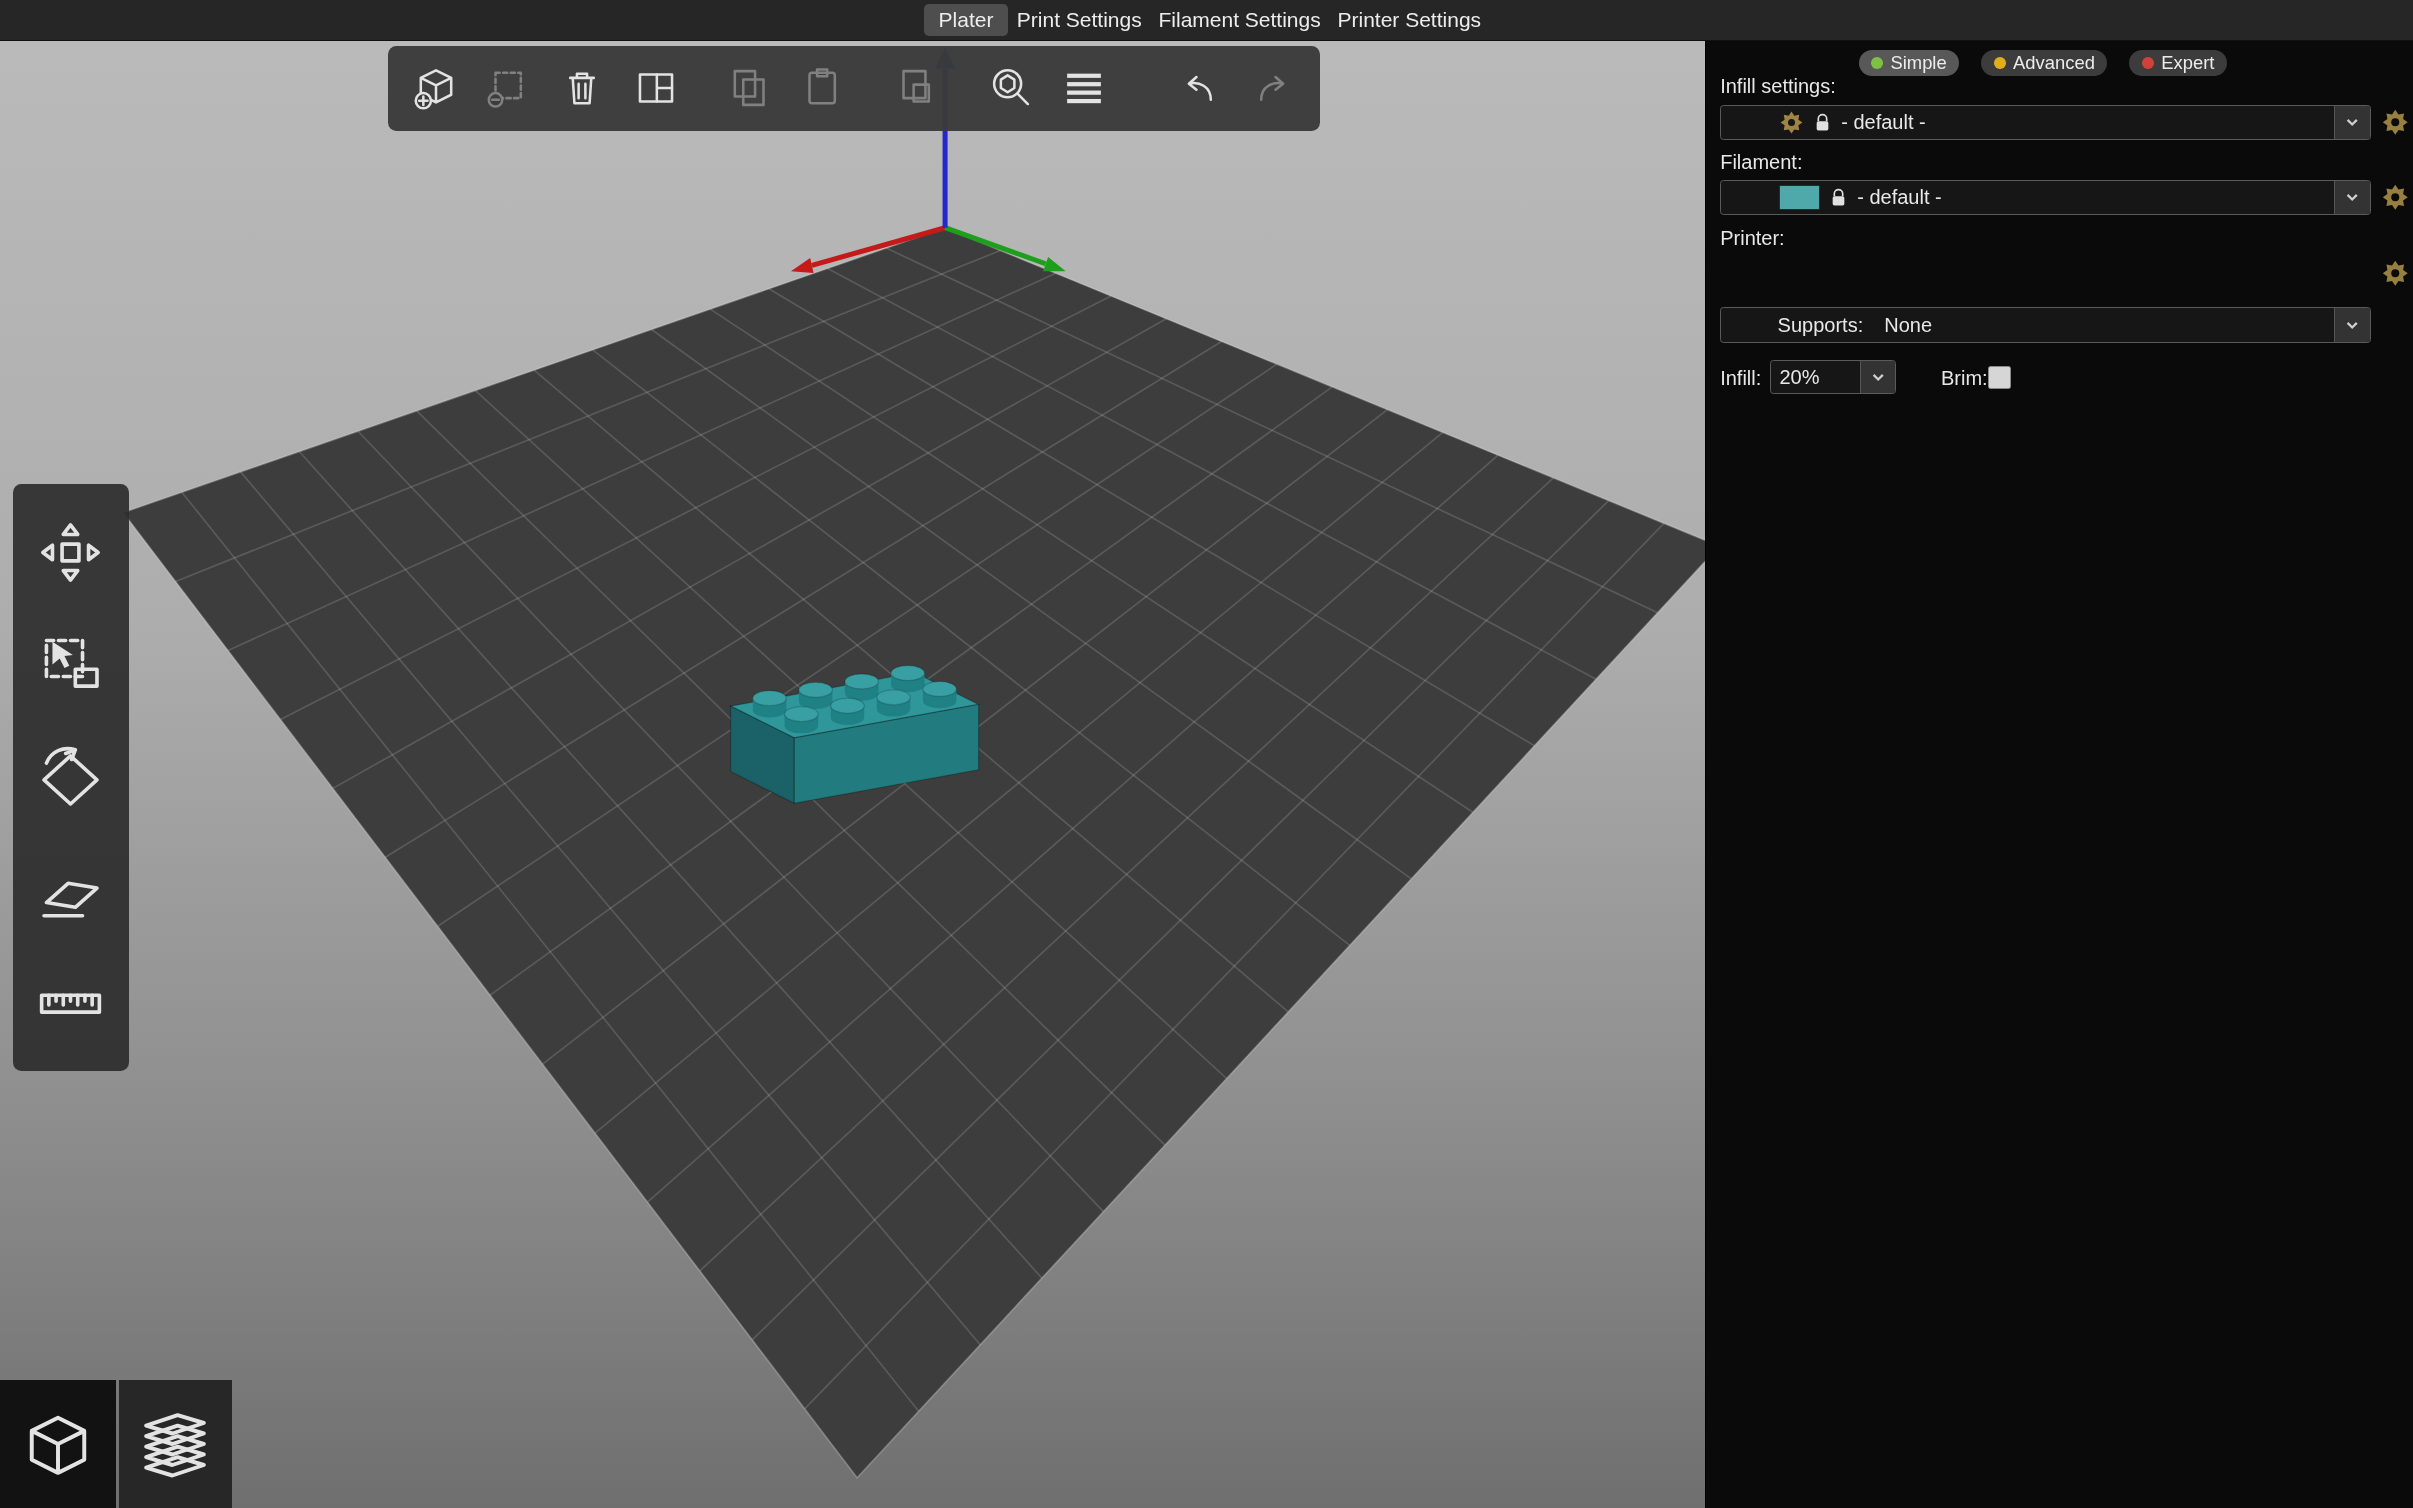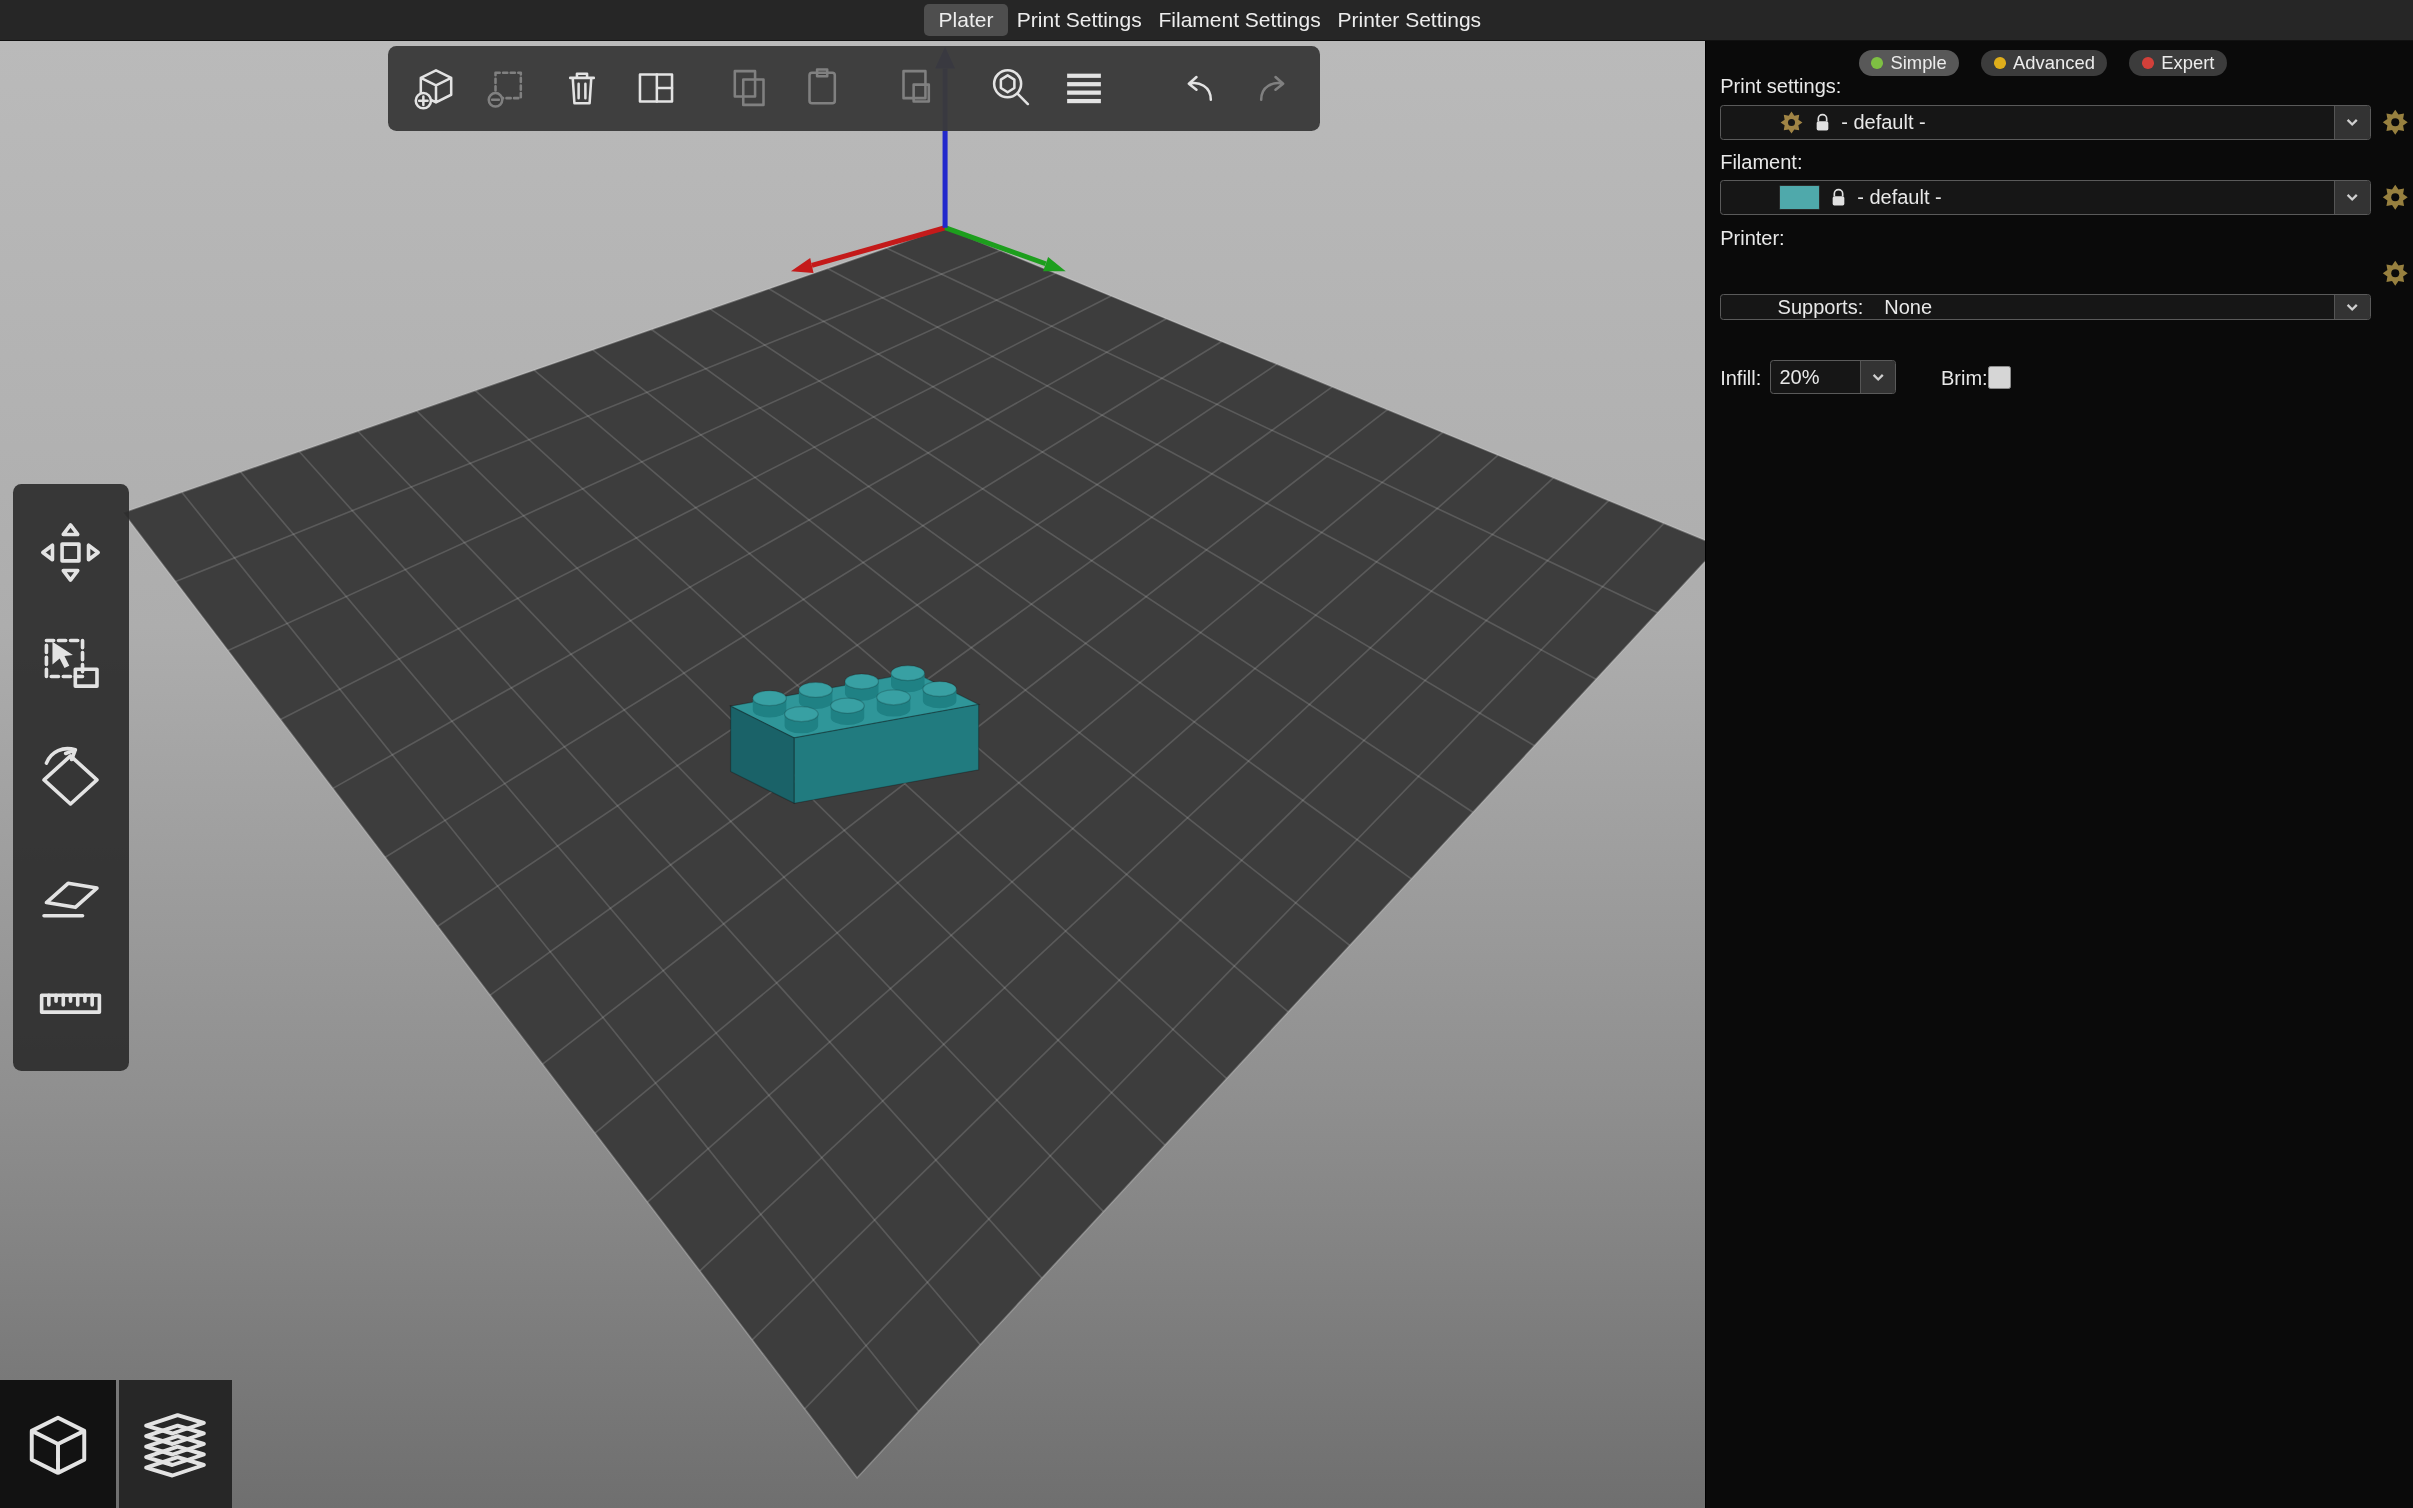--- a/index.html
+++ b/index.html
@@ -296,21 +296,21 @@
       <div class="mode">
         <span class="mode-dot" style="background: rgb(223, 174, 27);"></span>
         <span>Advanced</span>
       </div>
       <div class="mode">
         <span class="mode-dot" style="background: rgb(210, 64, 58);"></span>
         <span>Expert</span>
       </div>
     </div>
 
-    <div class="plabel" style="top:35px">Print settings:</div>
+    <div class="plabel" style="top:35px">Infill settings:</div>
     <div class="combo" style="top:65px">
       <span class="pad"></span>
       <svg width="25" height="25" viewBox="0 0 32 32">
         <polygon points="30,16 24.8,19.6 25.9,25.9 19.6,24.8 16,30 12.4,24.8 6.1,25.9 7.2,19.6 2,16 7.2,12.4 6.1,6.1 12.4,7.2 16,2 19.6,7.2 25.9,6.1 24.8,12.4" fill="#a08445"></polygon>
         <circle cx="16" cy="16" r="4.5" fill="#161616"></circle>
       </svg>
       <span class="lock">
         <svg width="17" height="20" viewBox="0 0 20 24">
             <path d="M5 10 V7 a5 5 0 0 1 10 0 V10" fill="none" stroke="#e0e0e0" stroke-width="2"></path>
             <rect x="3" y="10" width="14" height="11" rx="2" fill="#e0e0e0"></rect>
@@ -355,21 +355,21 @@
     </div>
 
     <div class="plabel" style="top:187px">Printer:</div>
     <div class="gearbtn" style="top:218px">
       <svg width="28.5" height="28.5" viewBox="0 0 32 32">
         <polygon points="30,16 24.8,19.6 25.9,25.9 19.6,24.8 16,30 12.4,24.8 6.1,25.9 7.2,19.6 2,16 7.2,12.4 6.1,6.1 12.4,7.2 16,2 19.6,7.2 25.9,6.1 24.8,12.4" fill="#97803f"></polygon>
         <circle cx="16" cy="16" r="4.5" fill="#0a0a0a"></circle>
       </svg>
     </div>
 
-    <div class="combo" style="top:254px;height:26px">
+    <div class="combo" style="top:267px;height:36px">
       <span class="txt" style="margin-left:8.4px">Supports:</span>
       <span class="txt" style="margin-left:21px">None</span>
       <span class="chev">
         <svg viewBox="0 0 16 16">
             <path d="M4 6 L8 10 L12 6" stroke="#cfcfcf" stroke-width="2" fill="none"></path>
           </svg>
       </span>
     </div>
 
     <div class="plabel" style="top:327px">Infill:</div>

